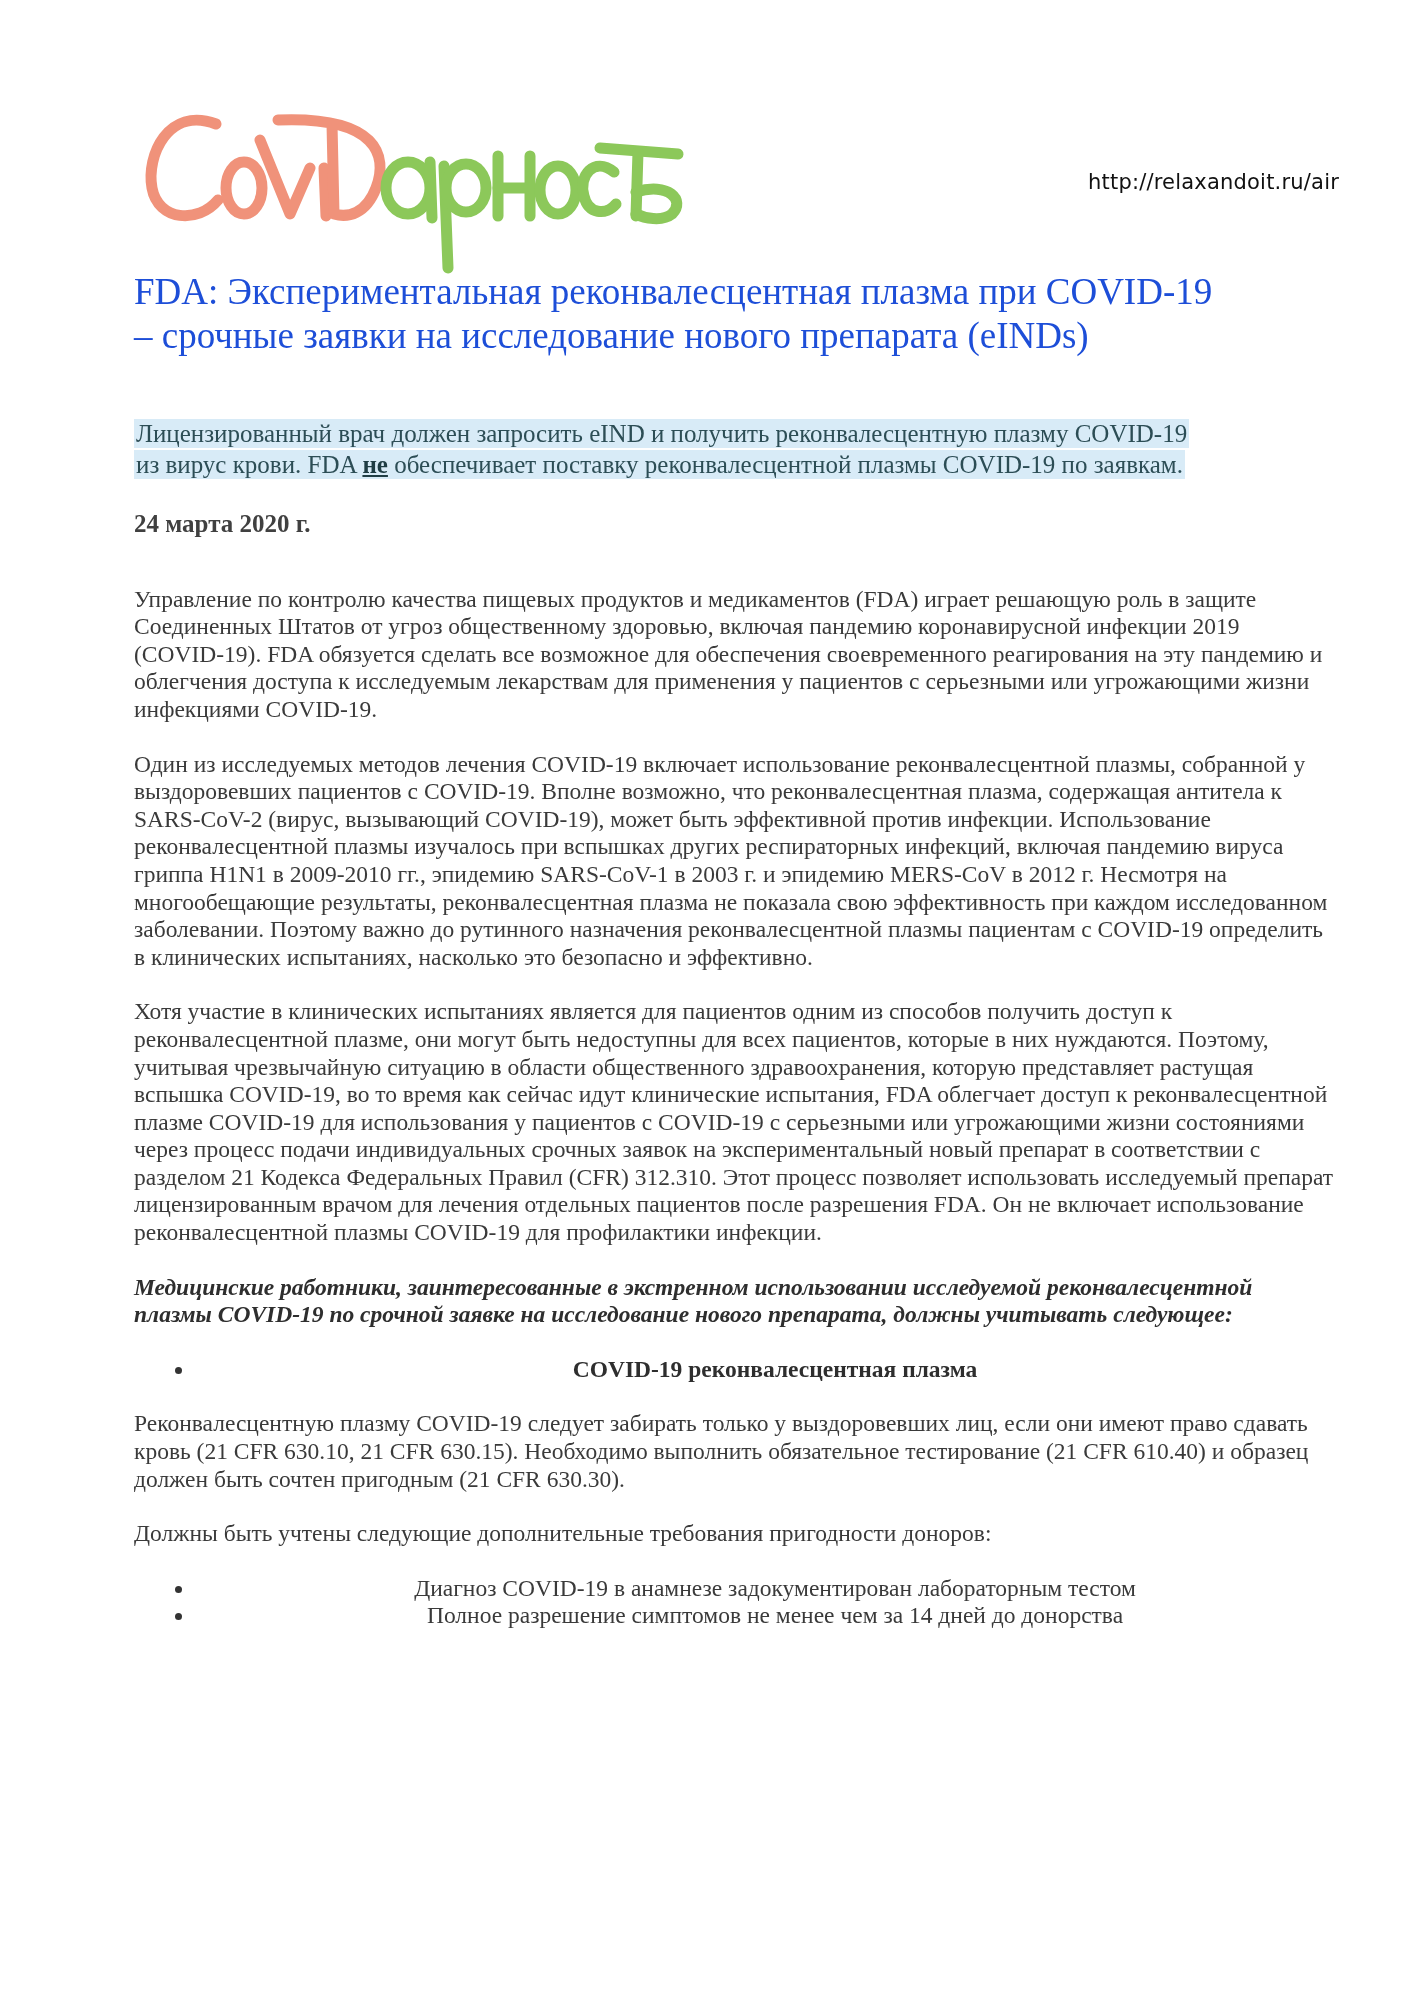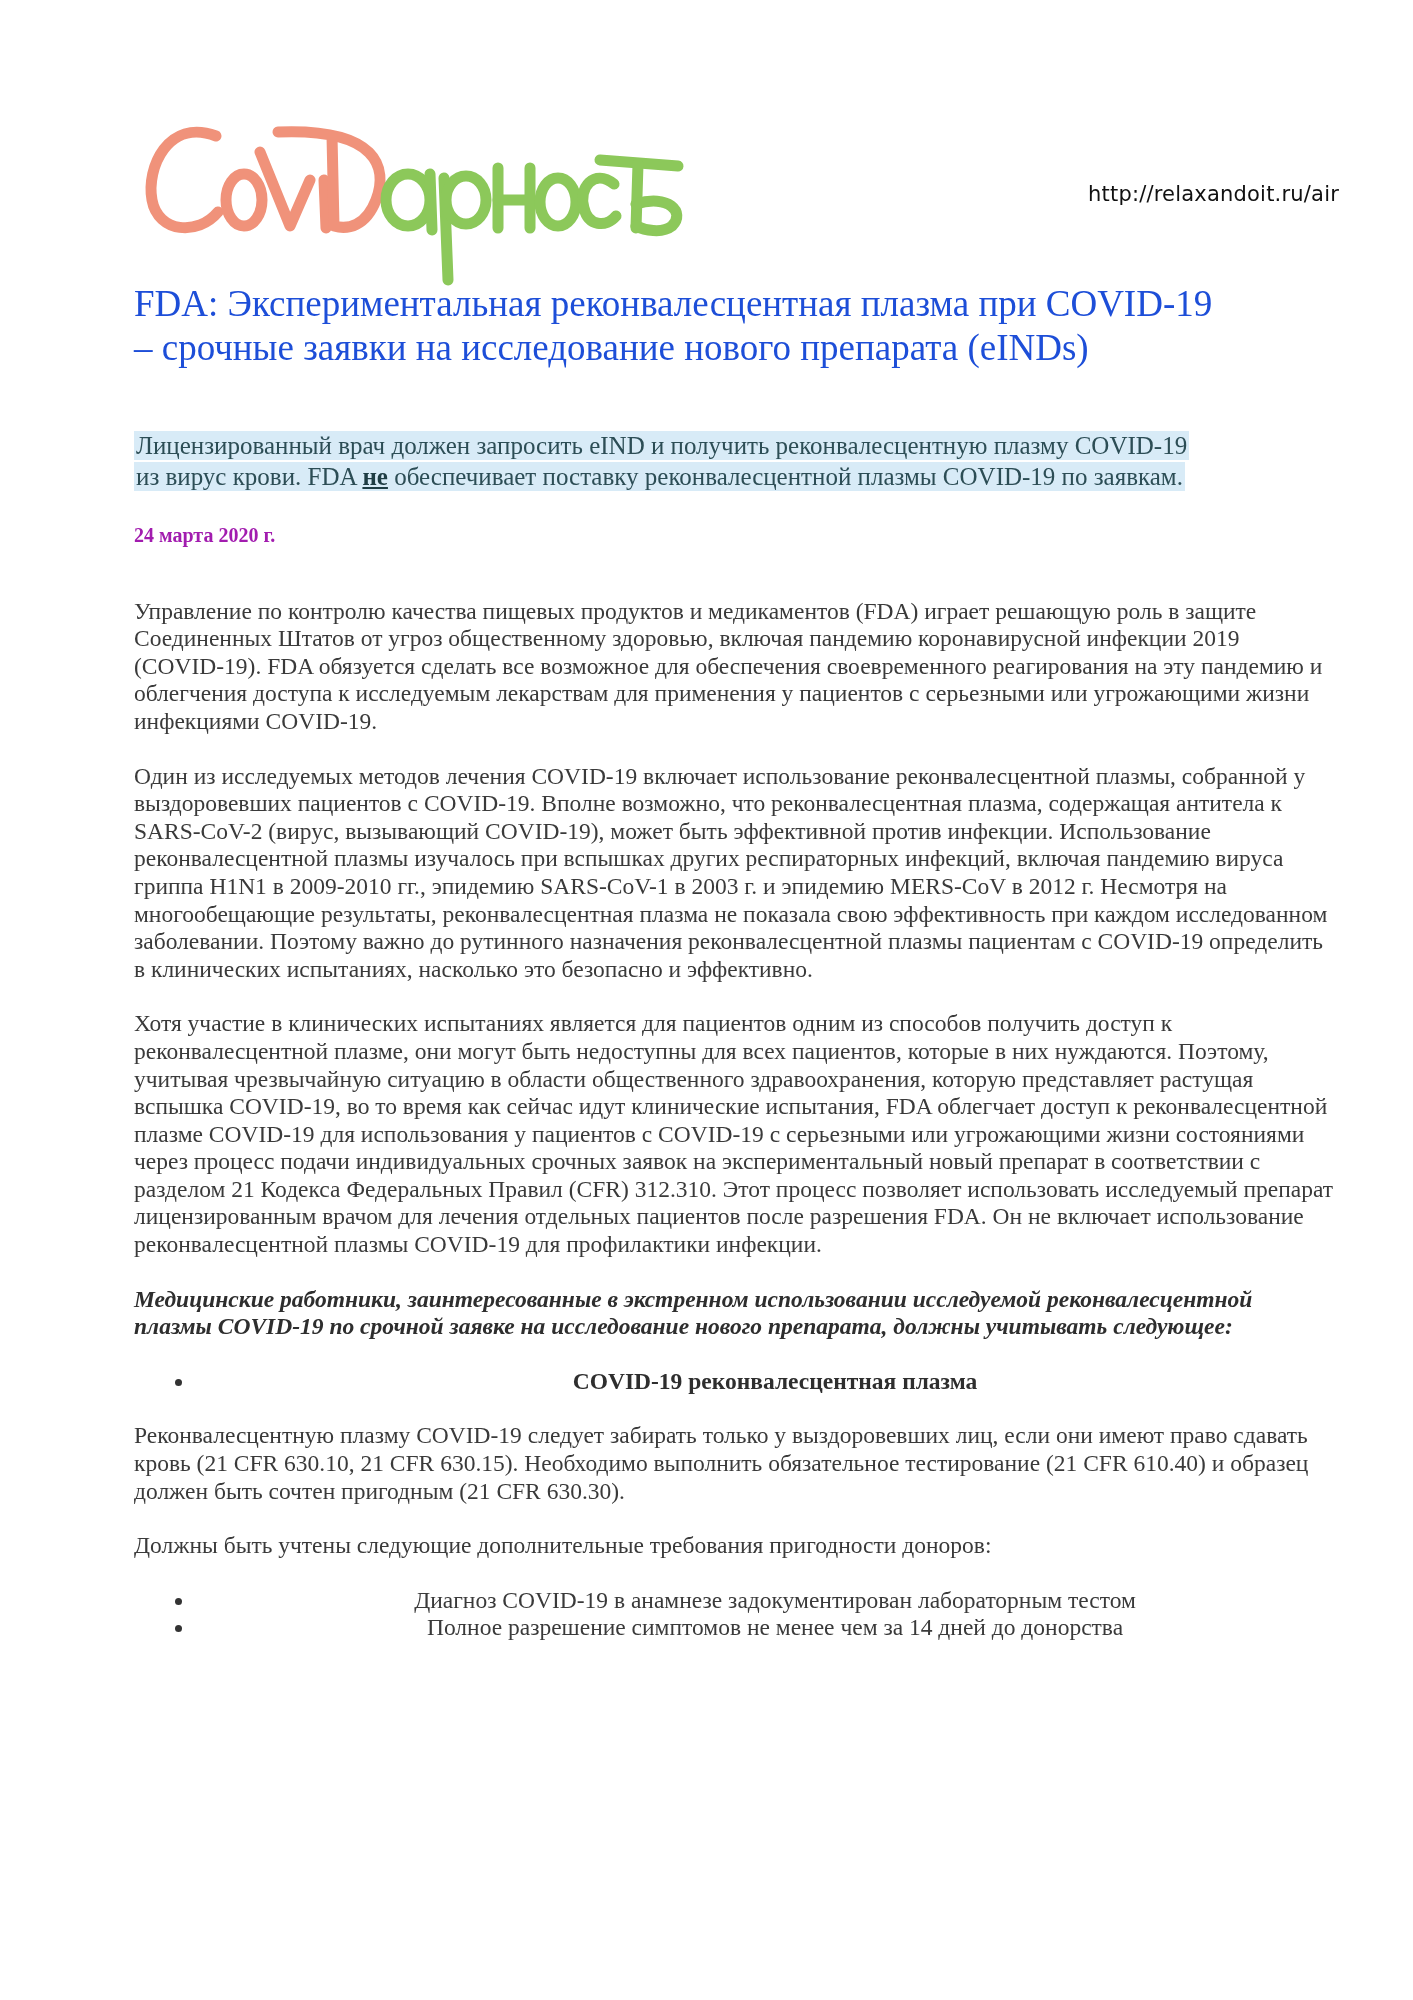--- a/index.html
+++ b/index.html
@@ -13,21 +13,20 @@
     position: relative;
     overflow: hidden;
     font-family: "DejaVu Serif", "Liberation Serif", serif;
     color: #333333;
   }
   .page {
     position: absolute;
     left: 0; top: 0;
     width: 1413px;
     height: 1796px;
-    margin-top: 12px;
   }
   .logo {
     position: absolute;
     left: 138px;
     top: 96px;
     width: 560px;
     height: 180px;
   }
   .logo svg { width: 100%; height: 100%; }
   .url {
@@ -81,23 +80,23 @@
     font-family: "Liberation Serif", "DejaVu Serif", serif;
     font-size: 23.5px;
     line-height: 27.6px;
     color: #3a3a3a;
   }
   .content p {
     margin: 0 0 27px 0;
   }
   .date {
     font-weight: bold;
-    color: #a21caf;
+    color: #404040;
     margin-bottom: 48px !important;
-    font-size: 20px;
+    font-size: 25px;
   }
   .lead {
     font-weight: bold;
     color: #2e2e2e;
     font-style: italic;
   }
   ul.bullets {
     margin: 0 0 27px 0;
     padding-left: 82px;
     list-style: none;

